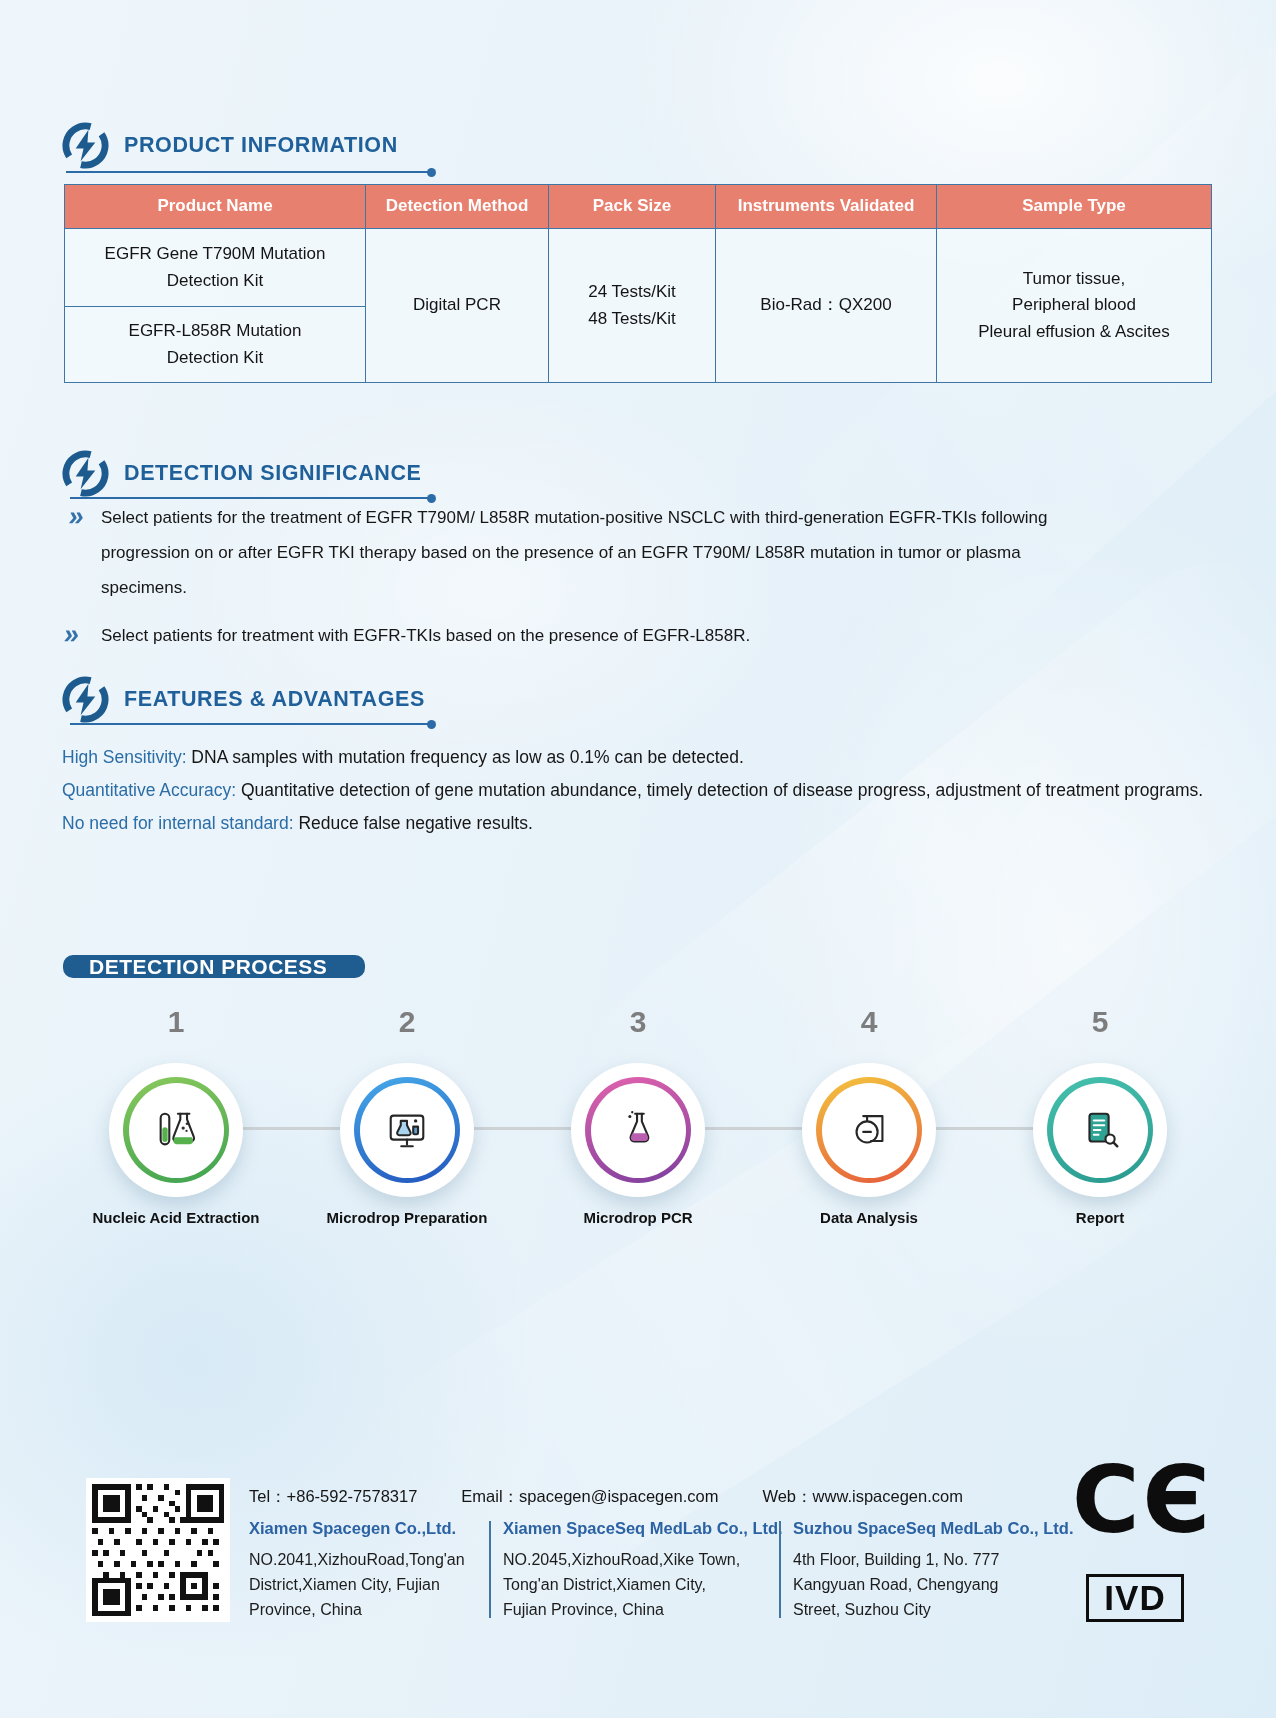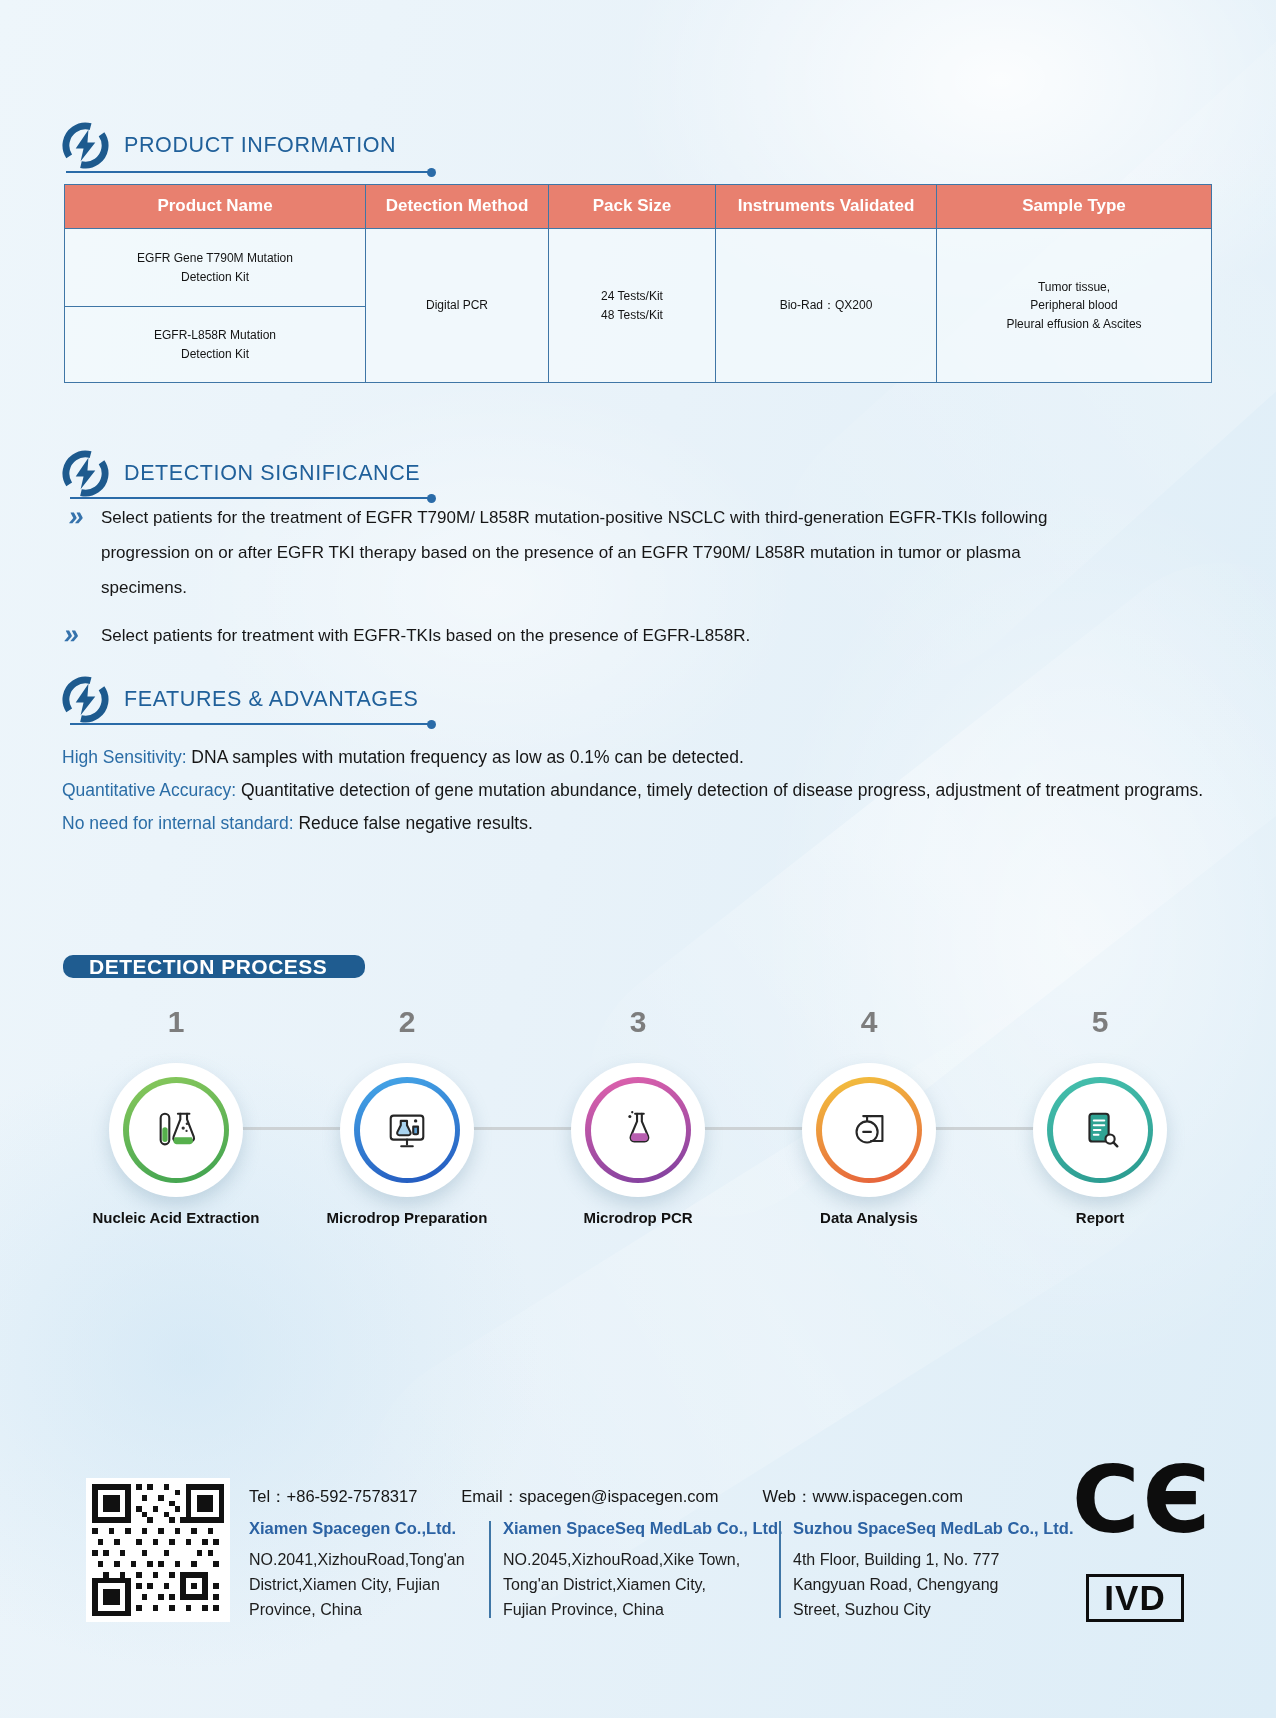--- a/index.html
+++ b/index.html
@@ -17,27 +17,27 @@
   .bg4 { left:180px; top:380px; width:620px; height:420px; background:radial-gradient(closest-side,rgba(255,255,255,0.45),rgba(255,255,255,0)); }
   .streak { position:absolute; width:900px; height:260px; border-radius:200px; pointer-events:none;
             background:linear-gradient(90deg,rgba(255,255,255,0),rgba(255,255,255,0.35),rgba(255,255,255,0)); }
   .s1 { left:520px; top:760px; transform:rotate(-38deg); }
   .s2 { left:320px; top:1180px; transform:rotate(-32deg); opacity:.7; }
   .s3 { left:700px; top:200px; transform:rotate(-42deg); opacity:.6; }
 
   
   .sec-head { position:absolute; left:62px; display:flex; align-items:center; }
   .sec-logo { width:47px; height:47px; flex:0 0 auto; }
-  .sec-title { margin-left:15px; font-size:21.5px; font-weight:normal; color:#20609a; letter-spacing:0.6px; }
+  .sec-title { margin-left:15px; font-size:21.5px; font-weight:bold; color:#20609a; letter-spacing:0.6px; }
   .sec-line { position:absolute; height:2px; background:#2a6ba8; }
   .sec-line::after { content:""; position:absolute; right:-4px; top:-3.5px; width:9px; height:9px; border-radius:50%; background:#2a6ba8; }
 
   
   .info-table { position:absolute; left:64px; top:184px; border-collapse:collapse; table-layout:fixed; width:1147px; background:rgba(243,249,252,0.75); }
-  .info-table th, .info-table td { border:1.6px solid #3f76a6; text-align:center; vertical-align:middle; font-size:12px; line-height:1.55; }
+  .info-table th, .info-table td { border:1.6px solid #3f76a6; text-align:center; vertical-align:middle; font-size:17px; line-height:1.55; }
   .info-table th { background:#e8806f; color:#ffffff; font-weight:bold; height:44px; font-size:17px; }
   .info-table td { color:#141414; }
   .r1 { height:78px; } .r2 { height:76px; }
   .pre { white-space:pre-line; }
 
   
   .bullets { position:absolute; left:64px; top:500px; width:1040px; }
   .bullet { display:flex; gap:15px; margin-bottom:13px; }
   .chev { color:#3572ac; font-size:27px; font-weight:bold; line-height:32px; transform:skewX(-8deg); flex:0 0 22px; }
   .bullet p { font-size:17px; line-height:35px; color:#161616; width:995px; }

